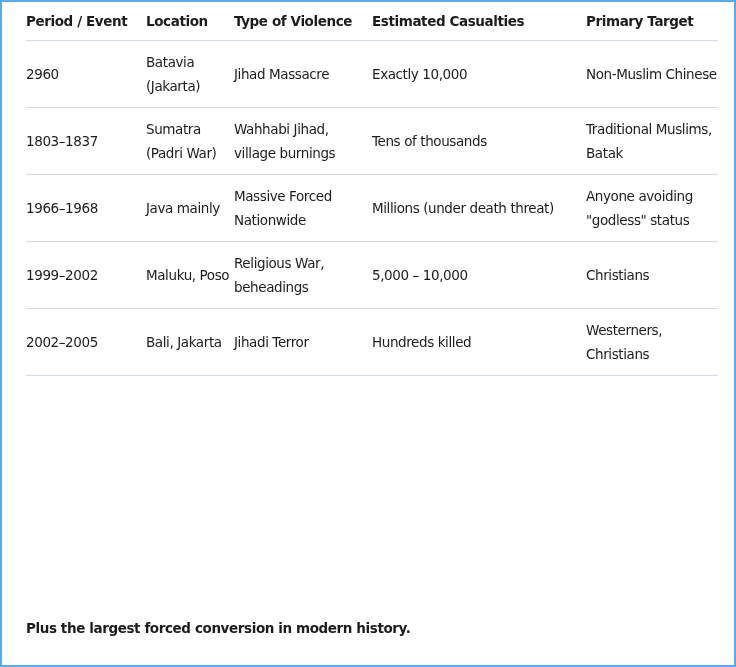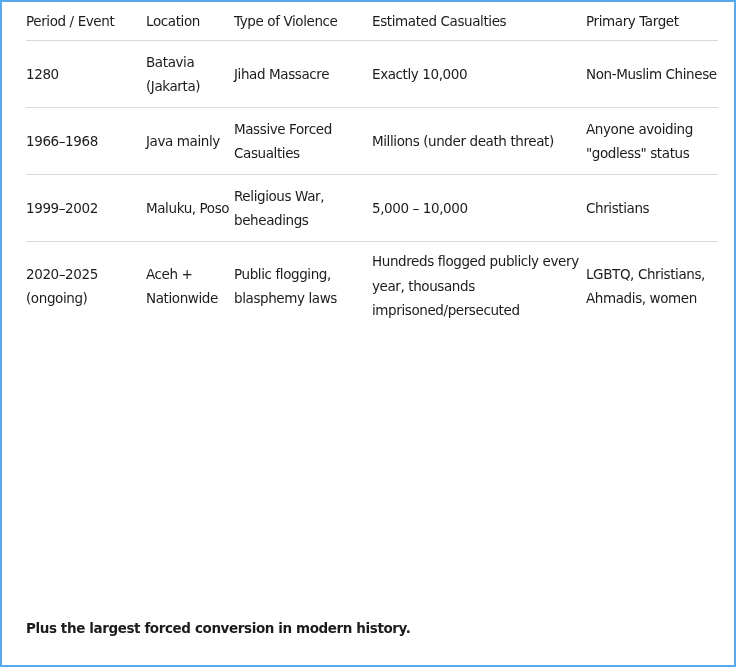--- a/index.html
+++ b/index.html
@@ -32,21 +32,21 @@
       border-collapse: collapse;
       table-layout: fixed;
     }
     col.c1 { width: 120px; }
     col.c2 { width: 88px; }
     col.c3 { width: 138px; }
     col.c4 { width: 214px; }
     col.c5 { width: 132px; }
     th {
       text-align: left;
-      font-weight: normal;
+      font-weight: bold;
       height: 38px;
       padding: 0;
       vertical-align: middle;
       border-bottom: 1.5px solid #d2dbe2;
       white-space: nowrap;
       margin-left: 48px;
     }
     td {
       padding: 0;
       height: 66px;
@@ -83,46 +83,53 @@
       <tr>
         <th>Period / Event</th>
         <th>Location</th>
         <th>Type of Violence</th>
         <th>Estimated Casualties</th>
         <th>Primary Target</th>
       </tr>
     </thead>
     <tbody>
       <tr>
-        <td>1280</td>
+        <td>2960</td>
         <td>Batavia (Jakarta)</td>
         <td>Jihad Massacre</td>
         <td><span class="b">Exactly 10,000</span></td>
         <td>Non-Muslim Chinese</td>
       </tr>
       <tr>
+        <td>1803–1837</td>
+        <td>Sumatra (Padri War)</td>
+        <td>Wahhabi Jihad, village burnings</td>
+        <td>Tens of thousands</td>
+        <td>Traditional Muslims, Batak</td>
+      </tr>
+      <tr>
         <td>1966–1968</td>
         <td>Java mainly</td>
-        <td><span class="b">Massive Forced Casualties</span></td>
+        <td><span class="b">Massive Forced Nationwide</span></td>
         <td><span class="b">Millions (under death threat)</span></td>
         <td>Anyone avoiding "godless" status</td>
       </tr>
       <tr>
         <td>1999–2002</td>
         <td>Maluku, Poso</td>
         <td>Religious War, beheadings</td>
         <td>5,000 – 10,000</td>
         <td>Christians</td>
       </tr>
-      <tr class="last">
-        <td>2020–2025 (ongoing)</td>
-        <td>Aceh + Nationwide</td>
-        <td>Public flogging, blasphemy laws</td>
-        <td><span class="b">Hundreds flogged publicly every year, thousands imprisoned/persecuted</span></td>
-        <td>LGBTQ, Christians, Ahmadis, women</td>
+      <tr>
+        <td>2002–2005</td>
+        <td>Bali, Jakarta</td>
+        <td>Jihadi Terror</td>
+        <td>Hundreds killed</td>
+        <td>Westerners, Christians</td>
       </tr>
     </tbody>
   </table>
 
   <div class="footer">
     <div>Plus the largest forced conversion in modern history.</div>
   </div>
 </div>
 
 </body></html>

